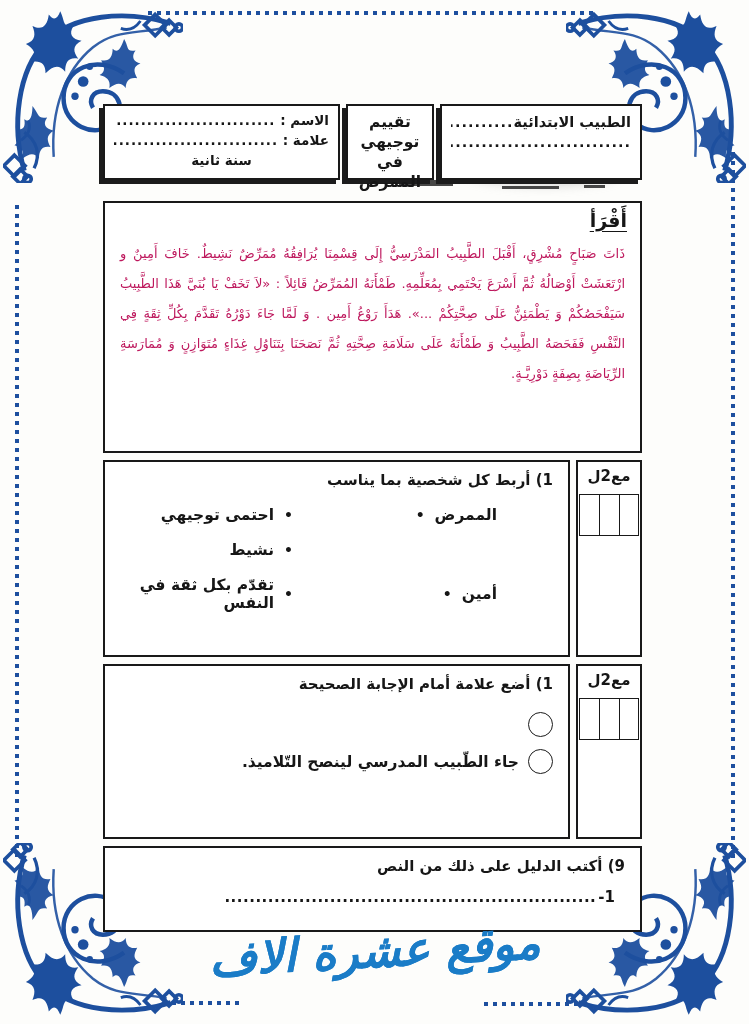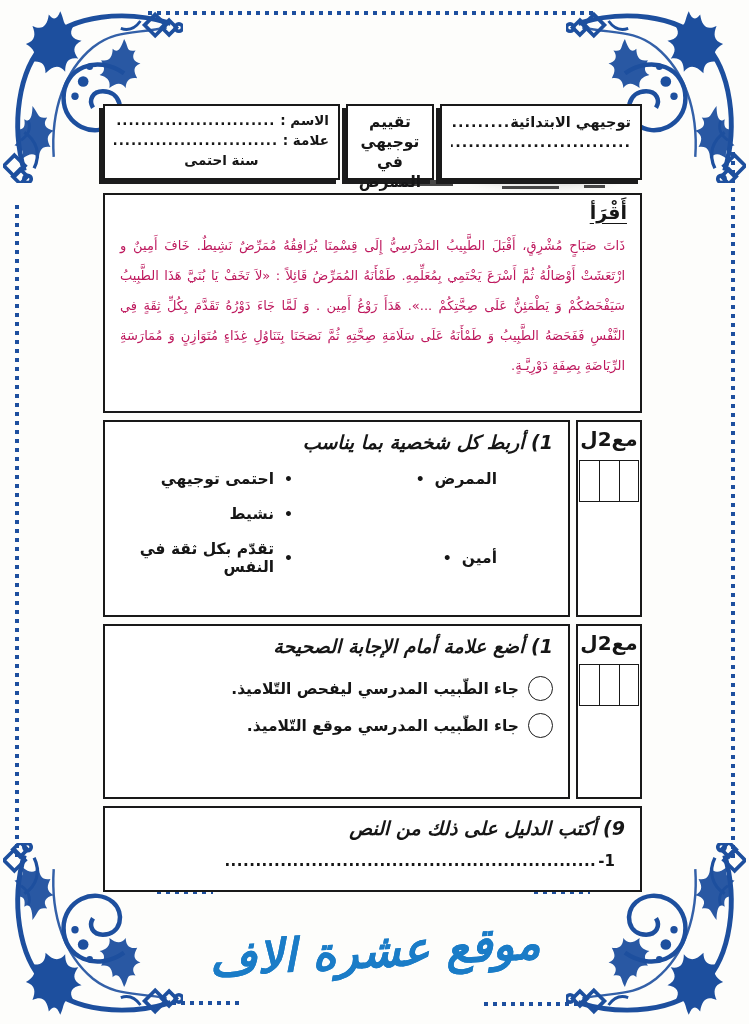--- a/index.html
+++ b/index.html
@@ -27,35 +27,35 @@
         box-sizing:border-box;padding:6px 9px;font-weight:bold;}
   .cell-school{width:202px;font-size:14.5px;}
   .cell-title{width:161px;text-align:center;font-size:15.5px;line-height:1.3;}
   .cell-name{flex:1;font-size:13.5px;padding-top:4px;}
   .hrow{display:flex;align-items:baseline;line-height:1.5;}
   .dotfill{flex:1;overflow:hidden;white-space:nowrap;letter-spacing:1px;}
   .dotline2{overflow:hidden;white-space:nowrap;letter-spacing:1px;}
   .grade{text-align:center;margin-top:1px;}
 
   .box{background:#fff;border:2.5px solid #191919;box-sizing:border-box;}
-  .passage-box{margin-top:13px;height:220px;padding:6px 13px;}
+  .passage-box{margin-top:21px;height:252px;padding:6px 13px;}
   .read-title{display:inline-block;font-size:19px;font-weight:bold;
               text-decoration:underline;text-underline-offset:4px;}
   .passage{margin:8px 2px 0;font-size:13px;line-height:2.3;text-align:justify;color:#be185d;}
 
   .qrow{display:flex;gap:6px;margin-top:7px;align-items:stretch;}
   .qbox{flex:1;padding:9px 15px;}
   .row-q1{height:197px;}
   .row-q2{height:175px;}
   .row-q3{height:86px;}
-  .qtitle{font-size:19px;font-weight:bold;font-style:italic;}
+  .qtitle{font-size:15px;font-weight:bold;}
 
   
   .scol{width:66px;display:flex;flex-direction:column;align-items:center;padding:5px 4px;}
-  .scode{font-size:20px;font-weight:bold;letter-spacing:1px;}
+  .scode{font-size:15px;font-weight:bold;letter-spacing:1px;}
   .sqrow{display:flex;margin-top:9px;}
   .sq{width:19px;height:40px;border:1.6px solid #191919;background:#fff;}
   .sq + .sq{margin-right:-1.6px;}
   .sq-single{width:22px;height:41px;border:1.7px solid #191919;background:#fff;
              align-self:flex-start;margin:11px 7px 0 0;}
 
   
   .match-row{display:flex;margin-top:17px;font-weight:bold;font-size:15.5px;align-items:center;}
   .m-r{width:200px;display:flex;gap:10px;align-items:center;padding-right:56px;}
   .m-l{flex:1;display:flex;gap:10px;align-items:center;padding-right:4px;}
@@ -143,36 +143,36 @@
   <div class="smudge" style="left:468px;top:161px;width:152px;height:26px;background:rgba(150,150,150,.30);"></div>
   <div class="dash" style="left:399px;top:180px;width:54px;height:6px;background:rgba(25,25,25,.8);filter:blur(.6px);"></div>
   <div class="dash" style="left:502px;top:186px;width:57px;height:3px;background:rgba(40,40,40,.85);"></div>
   <div class="dash" style="left:584px;top:185px;width:21px;height:3px;background:rgba(40,40,40,.85);"></div>
 
   <div class="doc">
 
     <div class="hdr">
       <div class="cell cell-school">
         <div class="hrow">
-          <span>توجيهي الابتدائية</span>
+          <span>الطبيب الابتدائية</span>
             <span class="dotfill">................</span>
         </div>
         <div class="dotline2">..........................................</div>
       </div>
       <div class="cell cell-title">
         <span>تقييم توجيهي في الممرض</span>
       </div>
       <div class="cell cell-name">
         <div class="hrow">
           <span>الاسم :</span>&nbsp;<span class="dotfill">............................</span>
         </div>
         <div class="hrow">
           <span>علامة :</span>&nbsp;<span class="dotfill">............................</span>
         </div>
-        <div class="grade">سنة احتمى</div>
+        <div class="grade">سنة ثانية</div>
       </div>
     </div>
 
     <div class="box passage-box">
       <span class="read-title">أَقْرَأ</span>
       <p class="passage">ذَاتَ صَبَاحٍ مُشْرِقٍ، أَقْبَلَ الطَّبِيبُ المَدْرَسِيُّ إِلَى قِسْمِنَا يُرَافِقُهُ مُمَرِّضٌ نَشِيطٌ. خَافَ أَمِينٌ و ارْتَعَشَتْ أَوْصَالُهُ ثُمَّ أَسْرَعَ يَحْتَمِي بِمُعَلِّمِهِ. طَمْأَنَهُ المُمَرِّضُ قَائِلاً : «لاَ تَخَفْ يَا بُنَيَّ هَذَا الطَّبِيبُ سَيَفْحَصُكُمْ وَ يَطْمَئِنُّ عَلَى صِحَّتِكُمْ ...». هَدَأَ رَوْعُ أَمِين . وَ لَمَّا جَاءَ دَوْرُهُ تَقَدَّمَ بِكُلِّ ثِقَةٍ فِي النَّفْسِ فَفَحَصَهُ الطَّبِيبُ وَ طَمْأَنَهُ عَلَى سَلَامَةِ صِحَّتِهِ ثُمَّ نَصَحَنَا بِتَنَاوُلِ غِذَاءٍ مُتَوَازِنٍ وَ مُمَارَسَةِ الرِّيَاضَةِ بِصِفَةٍ دَوْرِيَّـةٍ.</p>
     </div>
 
     <div class="qrow row-q1">
       <div class="box scol">
@@ -224,25 +224,24 @@
         <div class="sqrow">
           <div class="sq"></div>
           <div class="sq"></div>
           <div class="sq"></div>
         </div>
       </div>
       <div class="box qbox">
         <div class="qtitle">1) أضع علامة أمام الإجابة الصحيحة</div>
         <div class="opt-row first">
           <div class="opt-circle"></div>
-          <span>جاء الطّبيب المدرسي ليفحص التّلاميذ.</span>
         </div>
         <div class="opt-row">
           <div class="opt-circle"></div>
-          <span>جاء الطّبيب المدرسي موقع التّلاميذ.</span>
+          <span>جاء الطّبيب المدرسي لينصح التّلاميذ.</span>
         </div>
       </div>
     </div>
 
     <div class="qrow row-q3">
       <div class="box qbox">
         <div class="qtitle">9) أكتب الدليل على ذلك من النص</div>
         <div class="answer-line">
           <span class="ans-num">-1</span>
           <span class="ans-dots">............................................................................</span>

